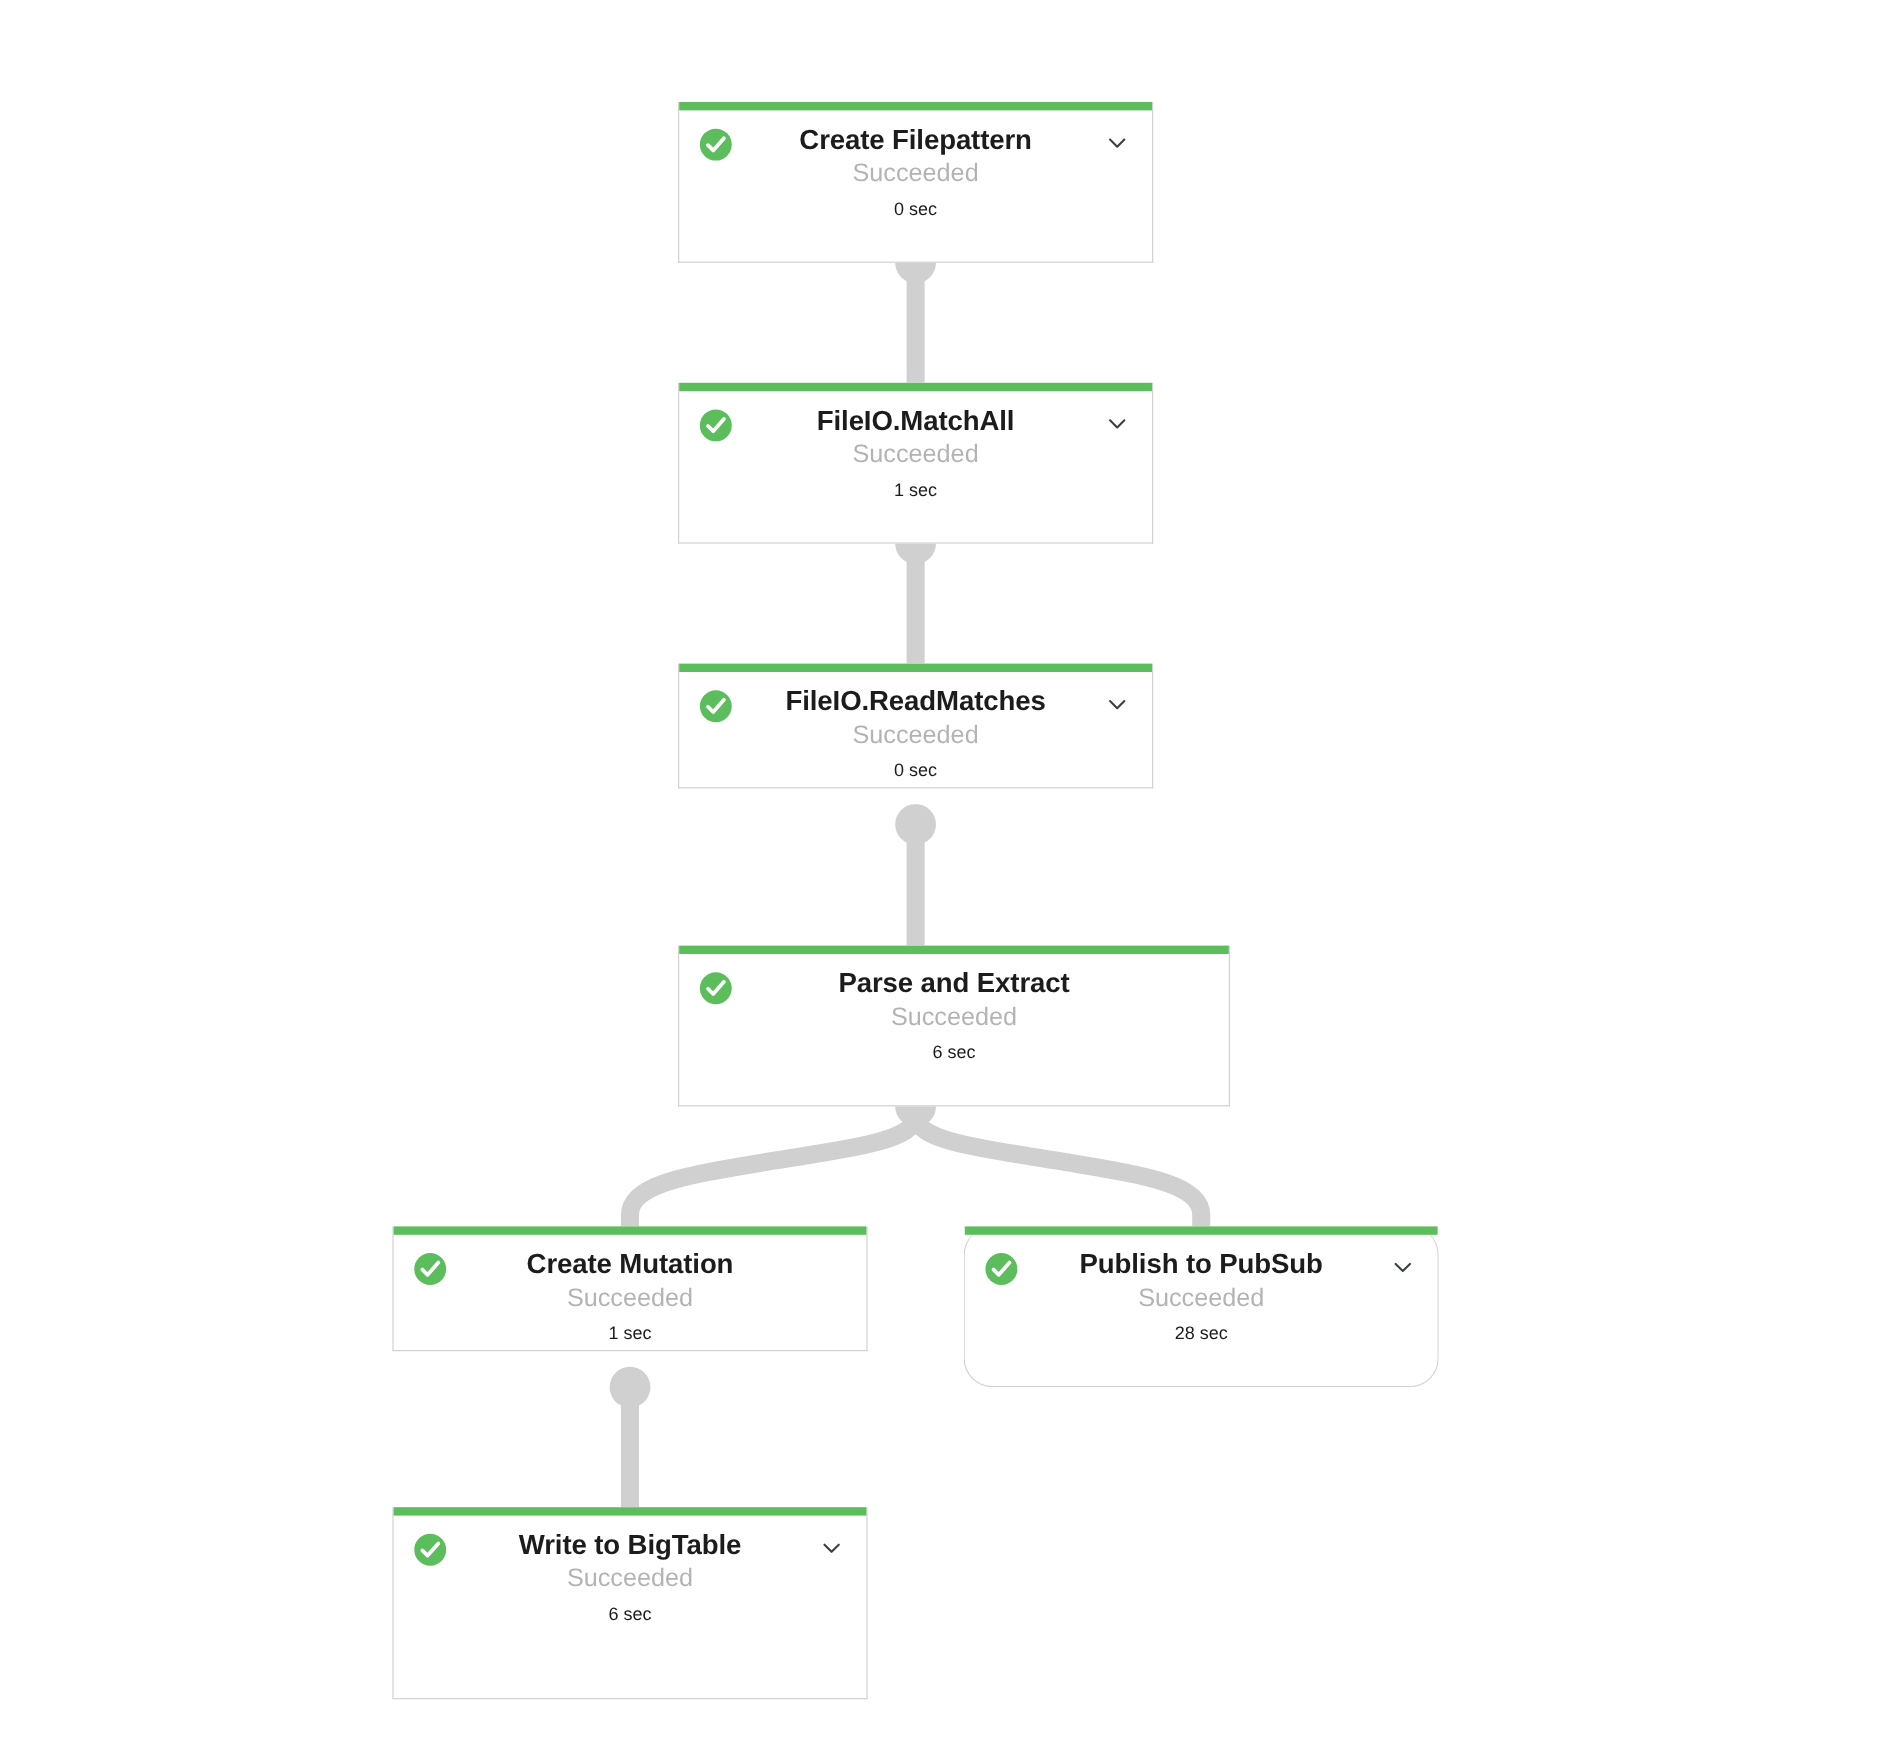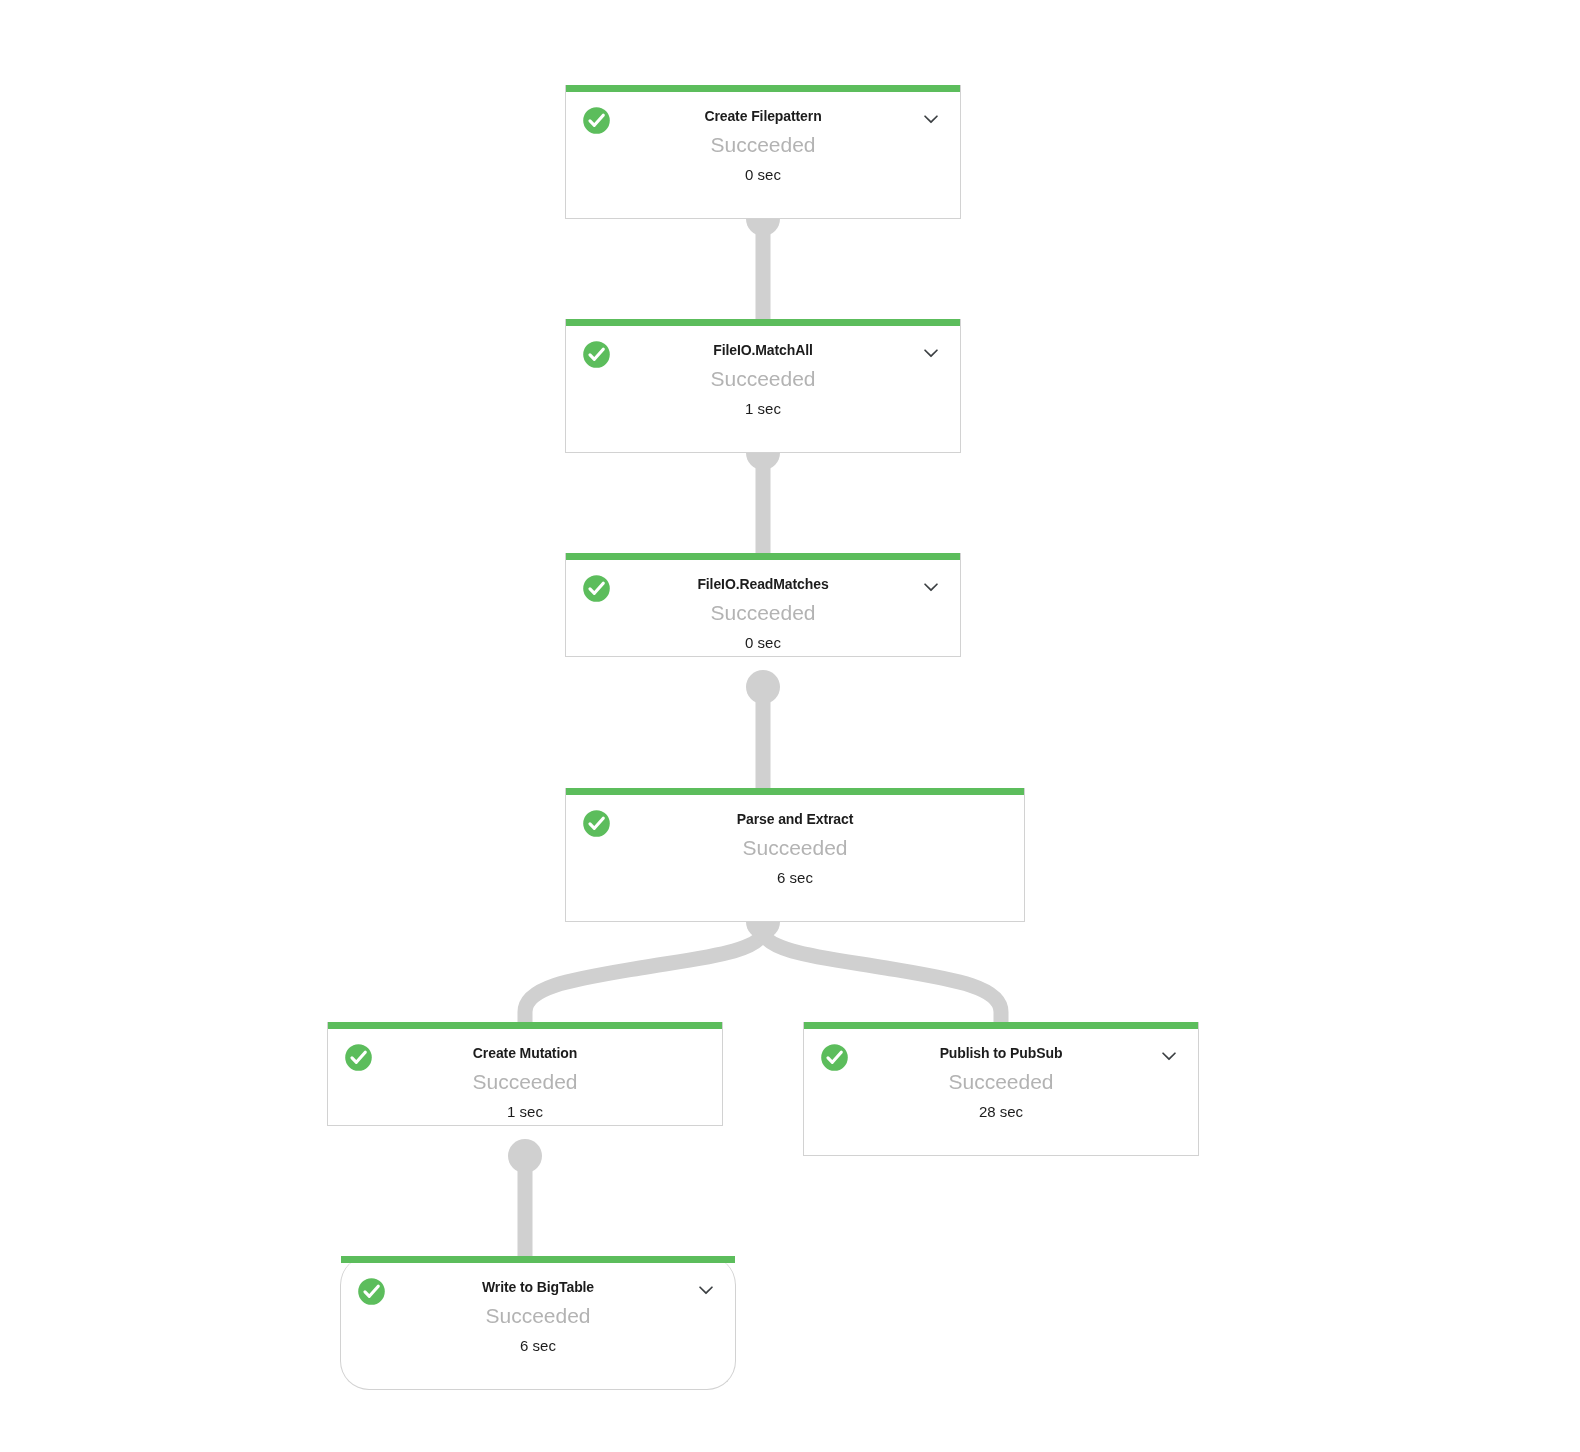--- a/index.html
+++ b/index.html
@@ -52,21 +52,21 @@
     height: 29px;
   }
   .chevron {
     position: absolute;
     right: 18px;
     top: 16px;
     width: 22px;
     height: 22px;
   }
   .node-title {
-    font-size: 14px;
+    font-size: 23px;
     font-weight: bold;
     color: #1c1c1c;
     line-height: 28px;
     letter-spacing: -0.1px;
   }
   .node-status {
     font-size: 21px;
     font-weight: normal;
     color: #b3b3b3;
     line-height: 30px;
@@ -181,36 +181,36 @@
         <div class="node-body">
           <span class="status-icon"><svg viewBox="0 0 24 24" width="29" height="29">
               <circle cx="12" cy="12" r="11" fill="#5cbd5c"></circle>
               <path d="M6.6 12.4 L10.2 16 L17.6 7.6" fill="none" stroke="#ffffff" stroke-width="2.6" stroke-linecap="round" stroke-linejoin="round"></path>
             </svg></span>
           <div class="node-title">Create Mutation</div>
           <div class="node-status">Succeeded</div>
           <div class="node-duration">1 sec</div>
         </div>
       </div>
-      <div class="node" style="left: 803px; top: 1022px; width: 396px; height: 134px;">
+      <div class="node" style="left: 803px; top: 1022px; width: 396px; height: 134px; border-radius: 24px;">
         <div class="node-bar" style="background: rgb(92, 189, 92);"></div>
         <div class="node-body">
           <span class="status-icon"><svg viewBox="0 0 24 24" width="29" height="29">
               <circle cx="12" cy="12" r="11" fill="#5cbd5c"></circle>
               <path d="M6.6 12.4 L10.2 16 L17.6 7.6" fill="none" stroke="#ffffff" stroke-width="2.6" stroke-linecap="round" stroke-linejoin="round"></path>
             </svg></span>
           <span class="chevron"><svg viewBox="0 0 24 24" width="22" height="22">
               <path d="M5.5 9 L12 15.5 L18.5 9" fill="none" stroke="#3c4043" stroke-width="1.9" stroke-linecap="round" stroke-linejoin="round"></path>
             </svg></span>
           <div class="node-title">Publish to PubSub</div>
           <div class="node-status">Succeeded</div>
           <div class="node-duration">28 sec</div>
         </div>
       </div>
-      <div class="node" style="left: 340px; top: 1256px; width: 396px; height: 134px; border-radius: 29px;">
+      <div class="node" style="left: 327px; top: 1256px; width: 396px; height: 160px;">
         <div class="node-bar" style="background: rgb(92, 189, 92);"></div>
         <div class="node-body">
           <span class="status-icon"><svg viewBox="0 0 24 24" width="29" height="29">
               <circle cx="12" cy="12" r="11" fill="#5cbd5c"></circle>
               <path d="M6.6 12.4 L10.2 16 L17.6 7.6" fill="none" stroke="#ffffff" stroke-width="2.6" stroke-linecap="round" stroke-linejoin="round"></path>
             </svg></span>
           <span class="chevron"><svg viewBox="0 0 24 24" width="22" height="22">
               <path d="M5.5 9 L12 15.5 L18.5 9" fill="none" stroke="#3c4043" stroke-width="1.9" stroke-linecap="round" stroke-linejoin="round"></path>
             </svg></span>
           <div class="node-title">Write to BigTable</div>

